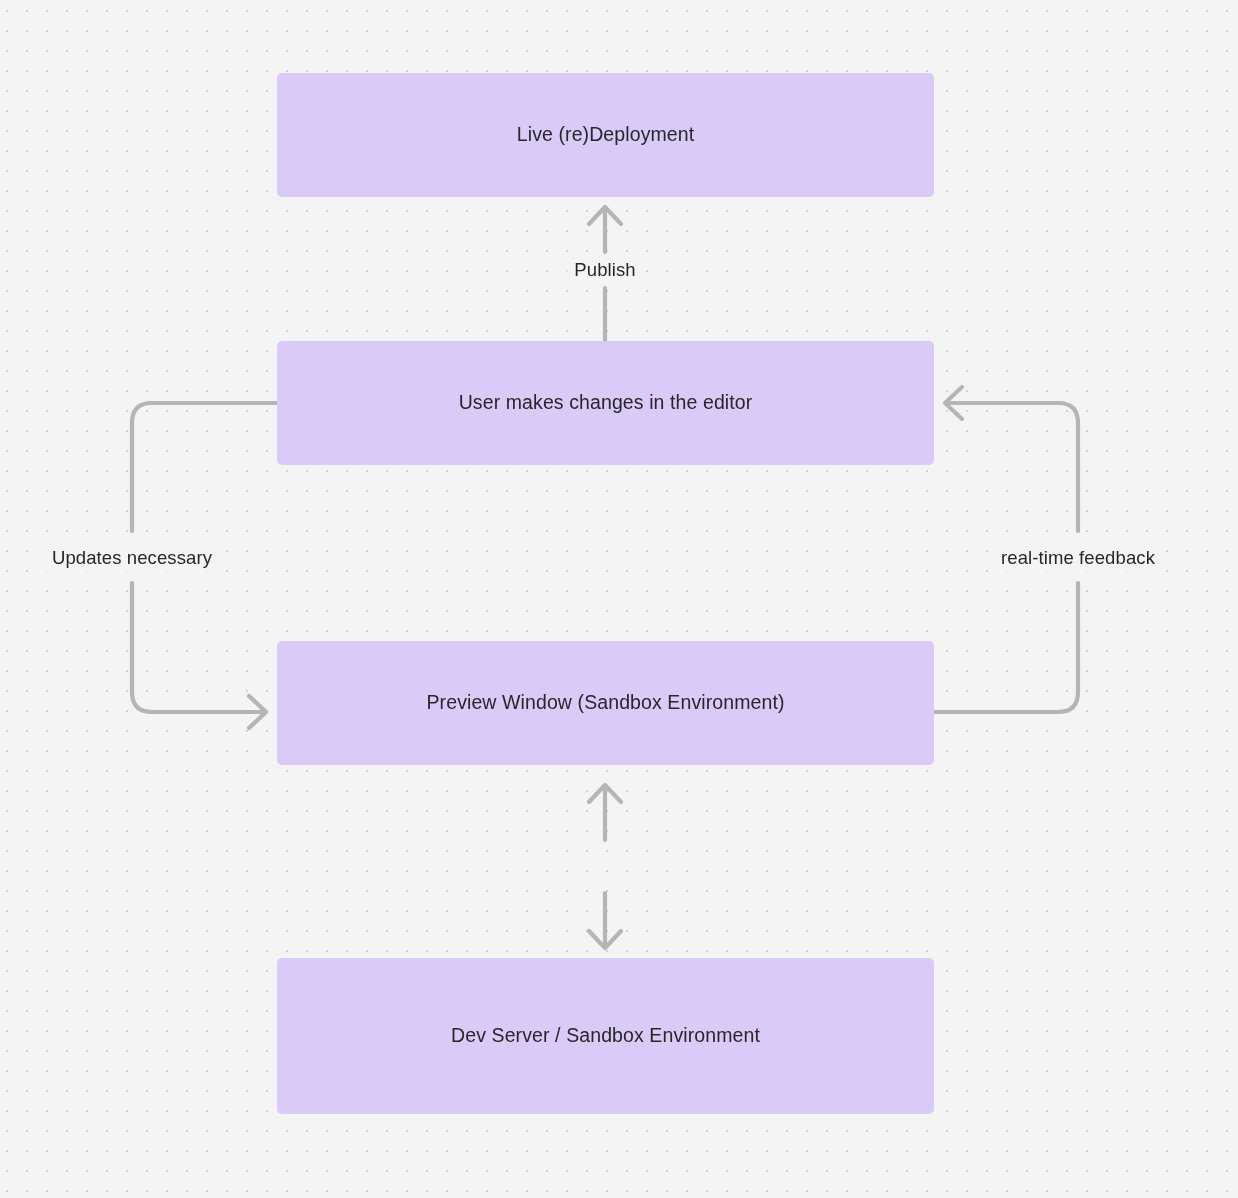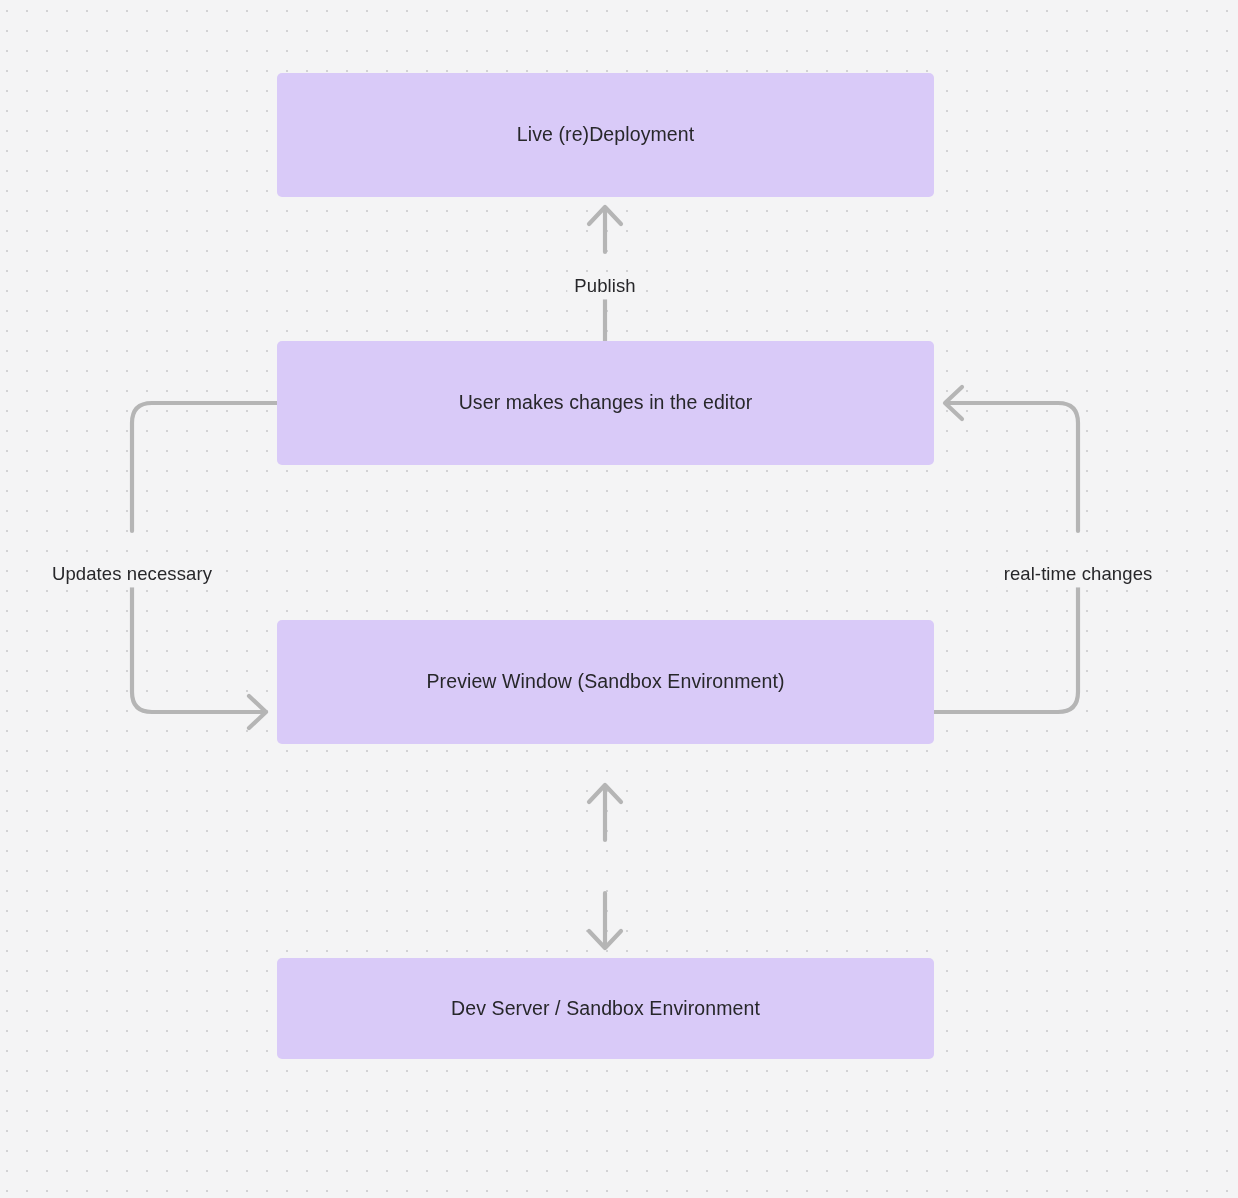--- a/index.html
+++ b/index.html
@@ -49,21 +49,20 @@
   .edge-label {
     position: absolute;
     transform: translate(-50%, -50%);
     color: #27272a;
     font-size: 18.5px;
     letter-spacing: 0.1px;
     white-space: nowrap;
     background: #f4f4f5;
     padding: 2px 7px;
     line-height: 1.25;
-    margin-top: 16px;
   }
 </style>
 </head>
 <body>
 
 <div id="canvas">
 
   <svg class="edges" viewBox="0 0 1238 1198" xmlns="http://www.w3.org/2000/svg">
     <g fill="none" stroke="#b5b5b5" stroke-width="4.2" stroke-linecap="round" stroke-linejoin="round">
 
@@ -96,28 +95,28 @@
   </svg>
 
   <div class="node" style="left:277px; top:73px; width:657px; height:124px;">
     <span>Live (re)Deployment</span>
   </div>
 
   <div class="node" style="left:277px; top:341px; width:657px; height:124px;">
     <span>User makes changes in the editor</span>
   </div>
 
-  <div class="node" style="left:277px; top:620px; width:657px; height:124px;">
+  <div class="node" style="left:277px; top:641px; width:657px; height:124px;">
     <span>Preview Window (Sandbox Environment)</span>
   </div>
 
-  <div class="node" style="left:277px; top:958px; width:657px; height:101px;">
+  <div class="node" style="left:277px; top:958px; width:657px; height:156px;">
     <span>Dev Server / Sandbox Environment</span>
   </div>
 
   <div class="edge-label" style="left:605px; top:270px;">Publish</div>
 
   <div class="edge-label" style="left:132px; top:558px;">Updates necessary</div>
 
-  <div class="edge-label" style="left:1078px; top:558px;">real-time changes</div>
+  <div class="edge-label" style="left:1078px; top:558px;">real-time feedback</div>
 
 
 </div>
 
 </body></html>

